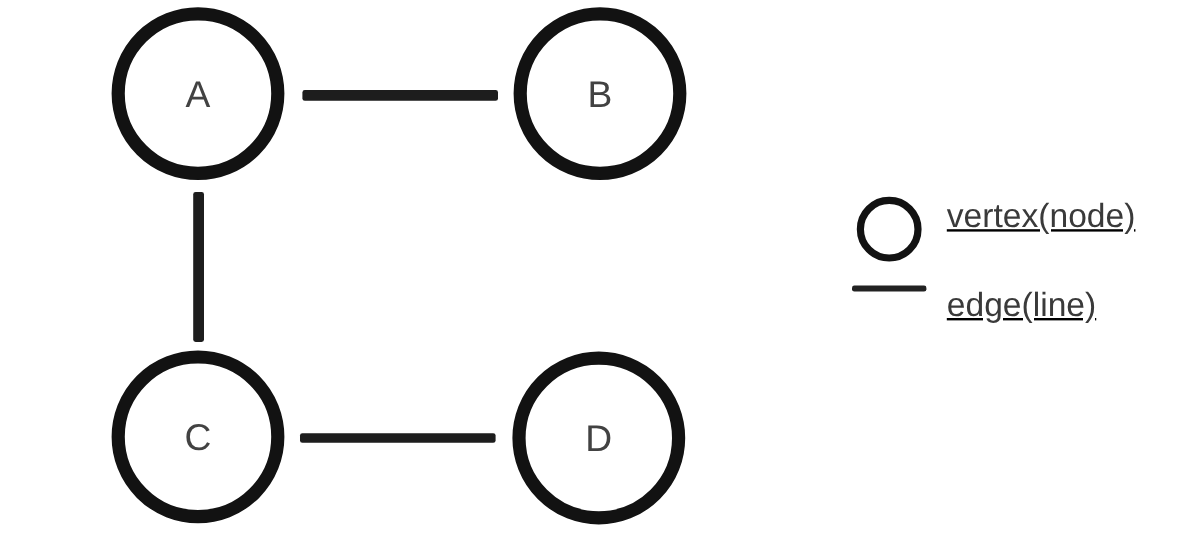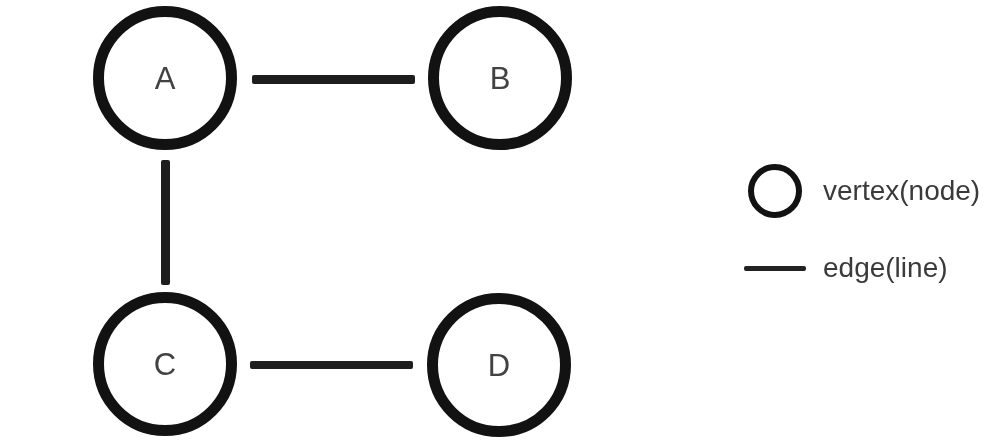--- a/index.html
+++ b/index.html
@@ -33,26 +33,27 @@
   
   .edge {
     position: absolute;
     background: #1d1d1d;
     border-radius: 2px;
   }
 
   
   .legend-row {
     position: absolute;
-    left: 742px;
+    left: 708px;
     display: flex;
-    align-items: center;
+    align-items: flex-start;
+    text-decoration: underline;
   }
   .legend-row.row-vertex { top: 164px; height: 54px; }
-  .legend-row.row-edge   { top: 238px; height: 40px; margin-top: 10px; }
+  .legend-row.row-edge   { top: 238px; height: 40px; }
   .legend-symbol-cell {
     width: 66px;
     display: flex;
     align-items: center;
     justify-content: center;
   }
   .legend-circle {
     width: 54px;
     height: 54px;
     border: 6px solid #121212;

